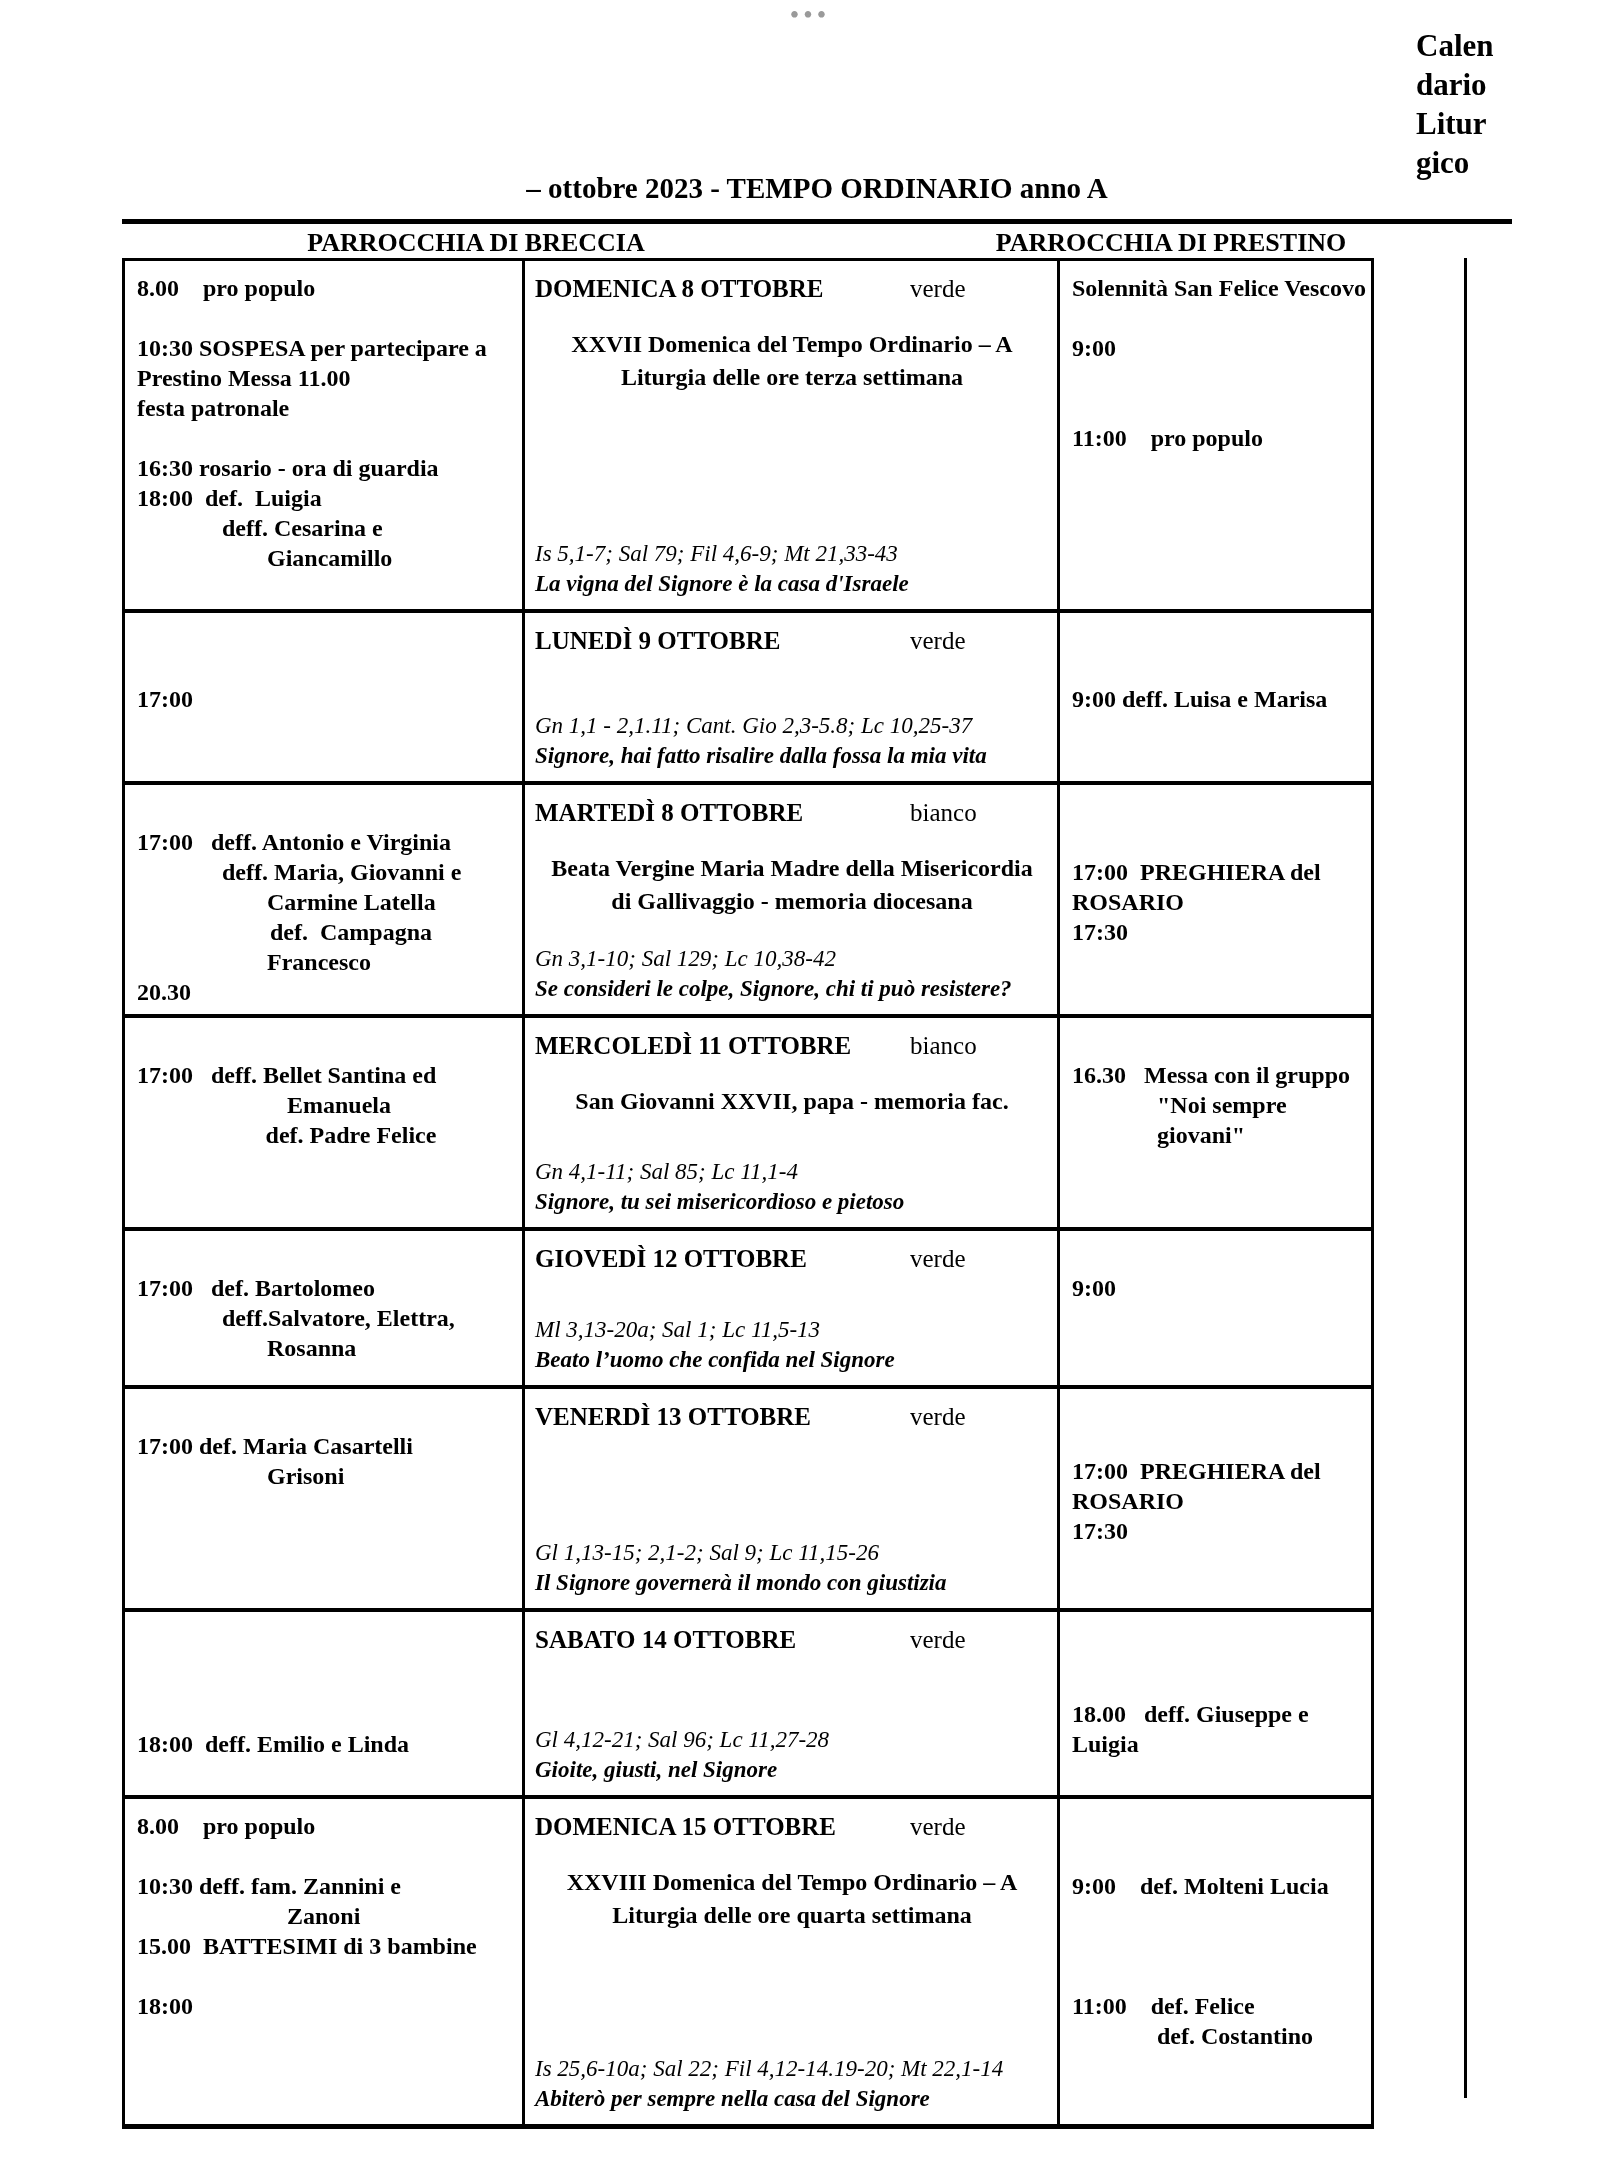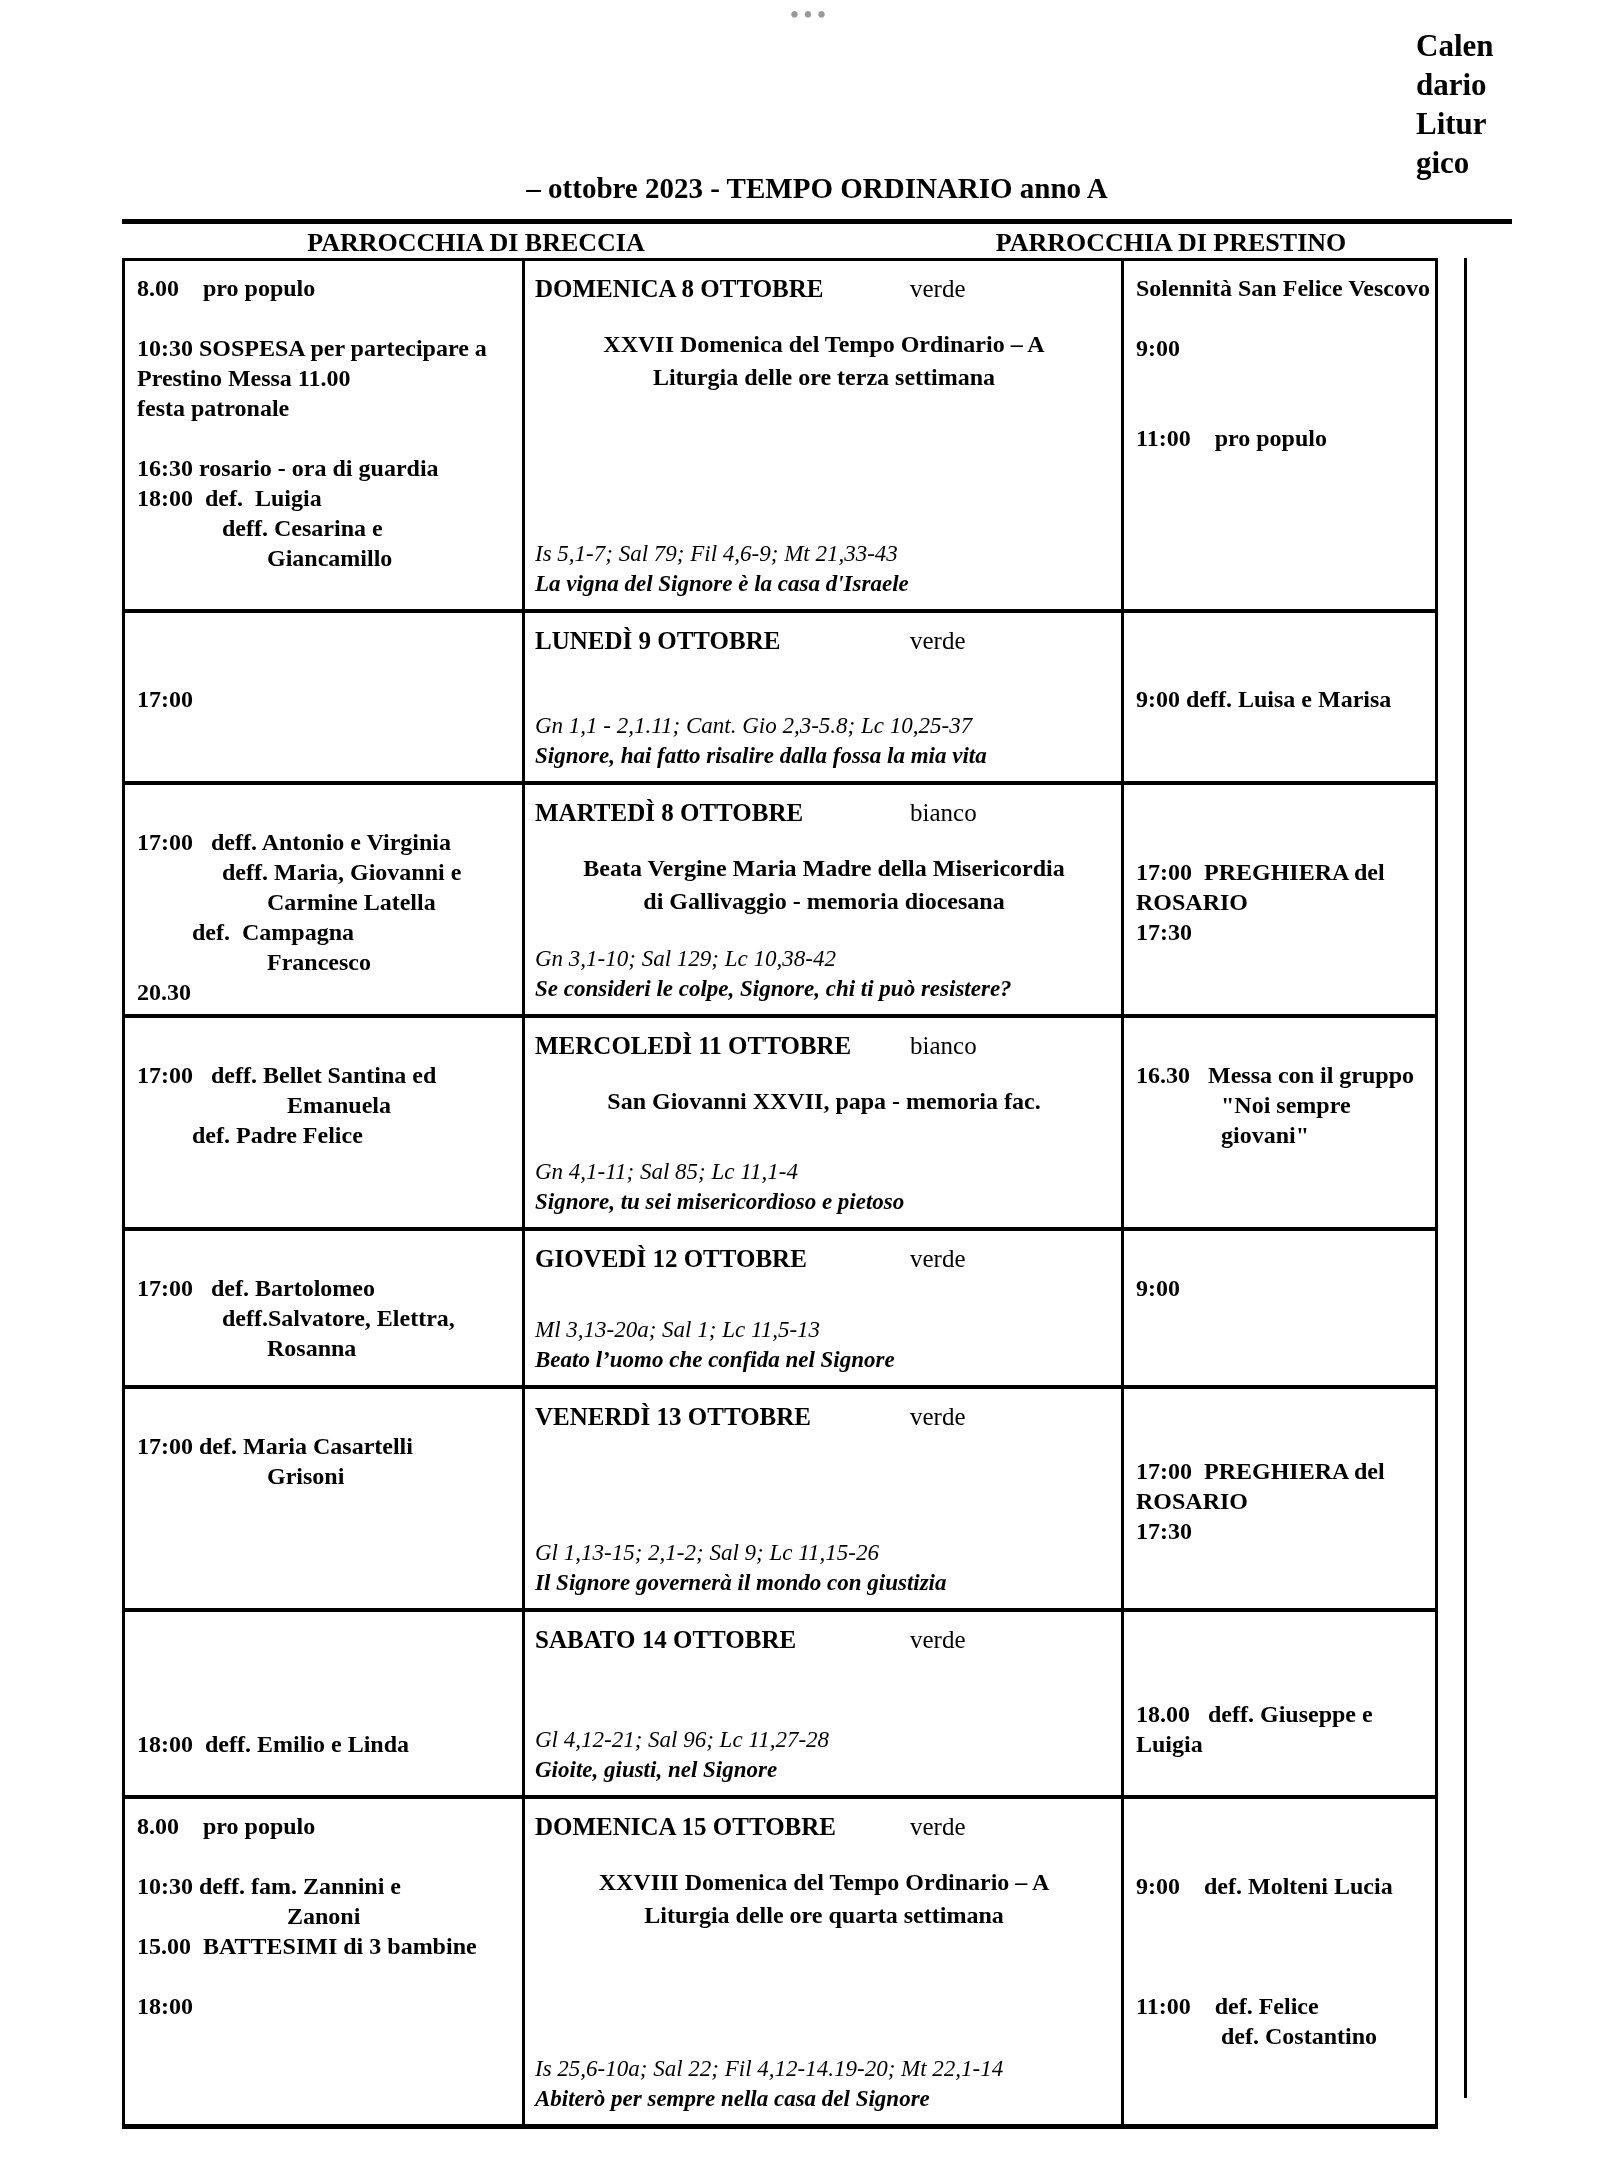--- a/index.html
+++ b/index.html
@@ -17,26 +17,26 @@
   .parish-prestino{left:830px;width:682px;}
   .calendar{position:absolute;left:122px;top:258px;border:3px solid #000;border-bottom:5px solid #000;}
   .outer-line{position:absolute;left:1464px;top:258px;width:3px;height:1840px;background:#000;}
   .trow{display:flex;border-bottom:4px solid #000;}
   .trow:last-child{border-bottom:none;}
   .cell{box-sizing:border-box;display:flex;flex-direction:column;overflow:hidden;
         border-right:3px solid #000;padding:12px 12px 8px 12px;
         font-size:24px;font-weight:bold;line-height:30px;}
   .cell:last-child{border-right:none;}
   .cell.breccia{width:400px;}
-  .cell.day{width:599px;padding:12px 8px 10px 10px;font-weight:normal;}
+  .cell.day{width:535px;padding:12px 8px 10px 10px;font-weight:normal;}
   .cell.prestino{width:311px;padding-right:4px;}
   .v-middle{justify-content:center;}
   .v-bottom{justify-content:flex-end;padding-bottom:36px;}
   .cell-line{min-height:30px;white-space:pre-wrap;}
-  .ind1{padding-left:55px;}
+  .ind1{padding-left:55px;text-align:center;}
   .ind2{padding-left:85px;}
   .ind3{padding-left:130px;}
   .ind4{padding-left:150px;}
   .day-header{position:relative;font-weight:bold;font-size:25px;line-height:31px;min-height:31px;white-space:pre;}
   .day-color{position:absolute;left:375px;top:0;font-weight:normal;}
   .feast{margin-top:24px;text-align:center;font-weight:bold;font-size:24px;}
   .feast-line{line-height:33px;white-space:pre-wrap;}
   .spacer{flex:1 1 auto;}
   .readings{font-size:23px;line-height:30px;font-style:italic;}
   .ref{font-weight:normal;white-space:pre-wrap;}

